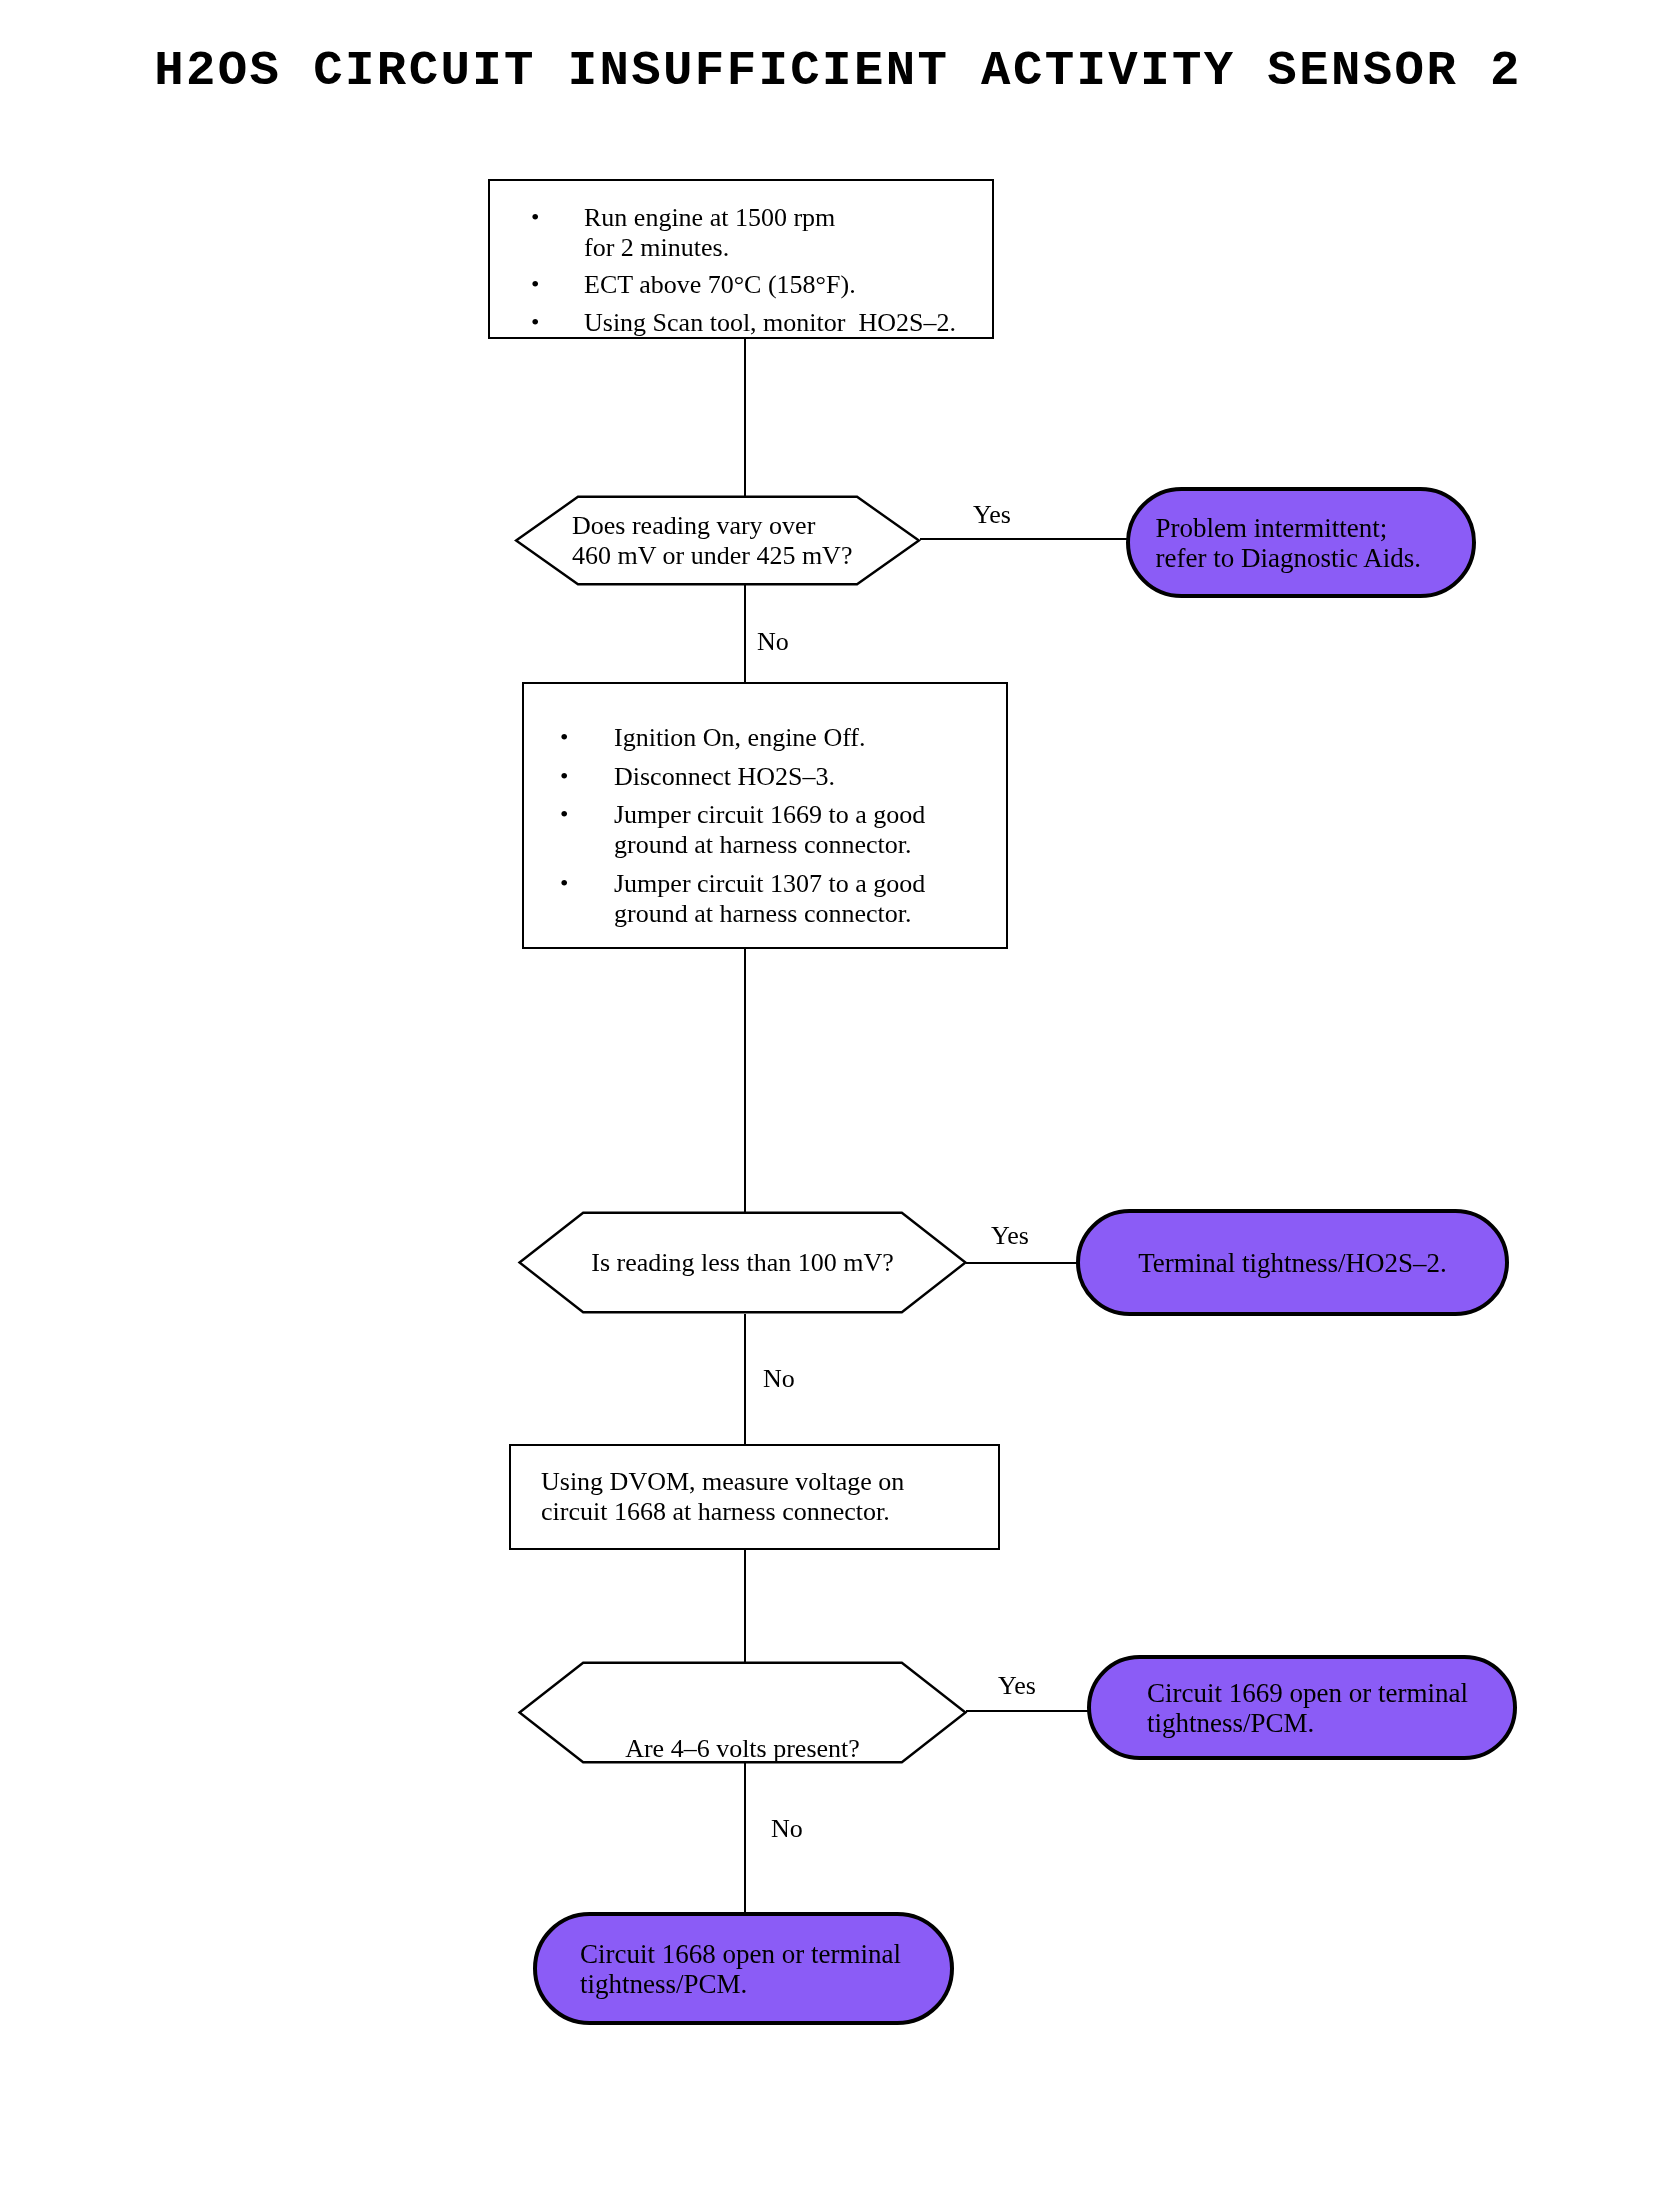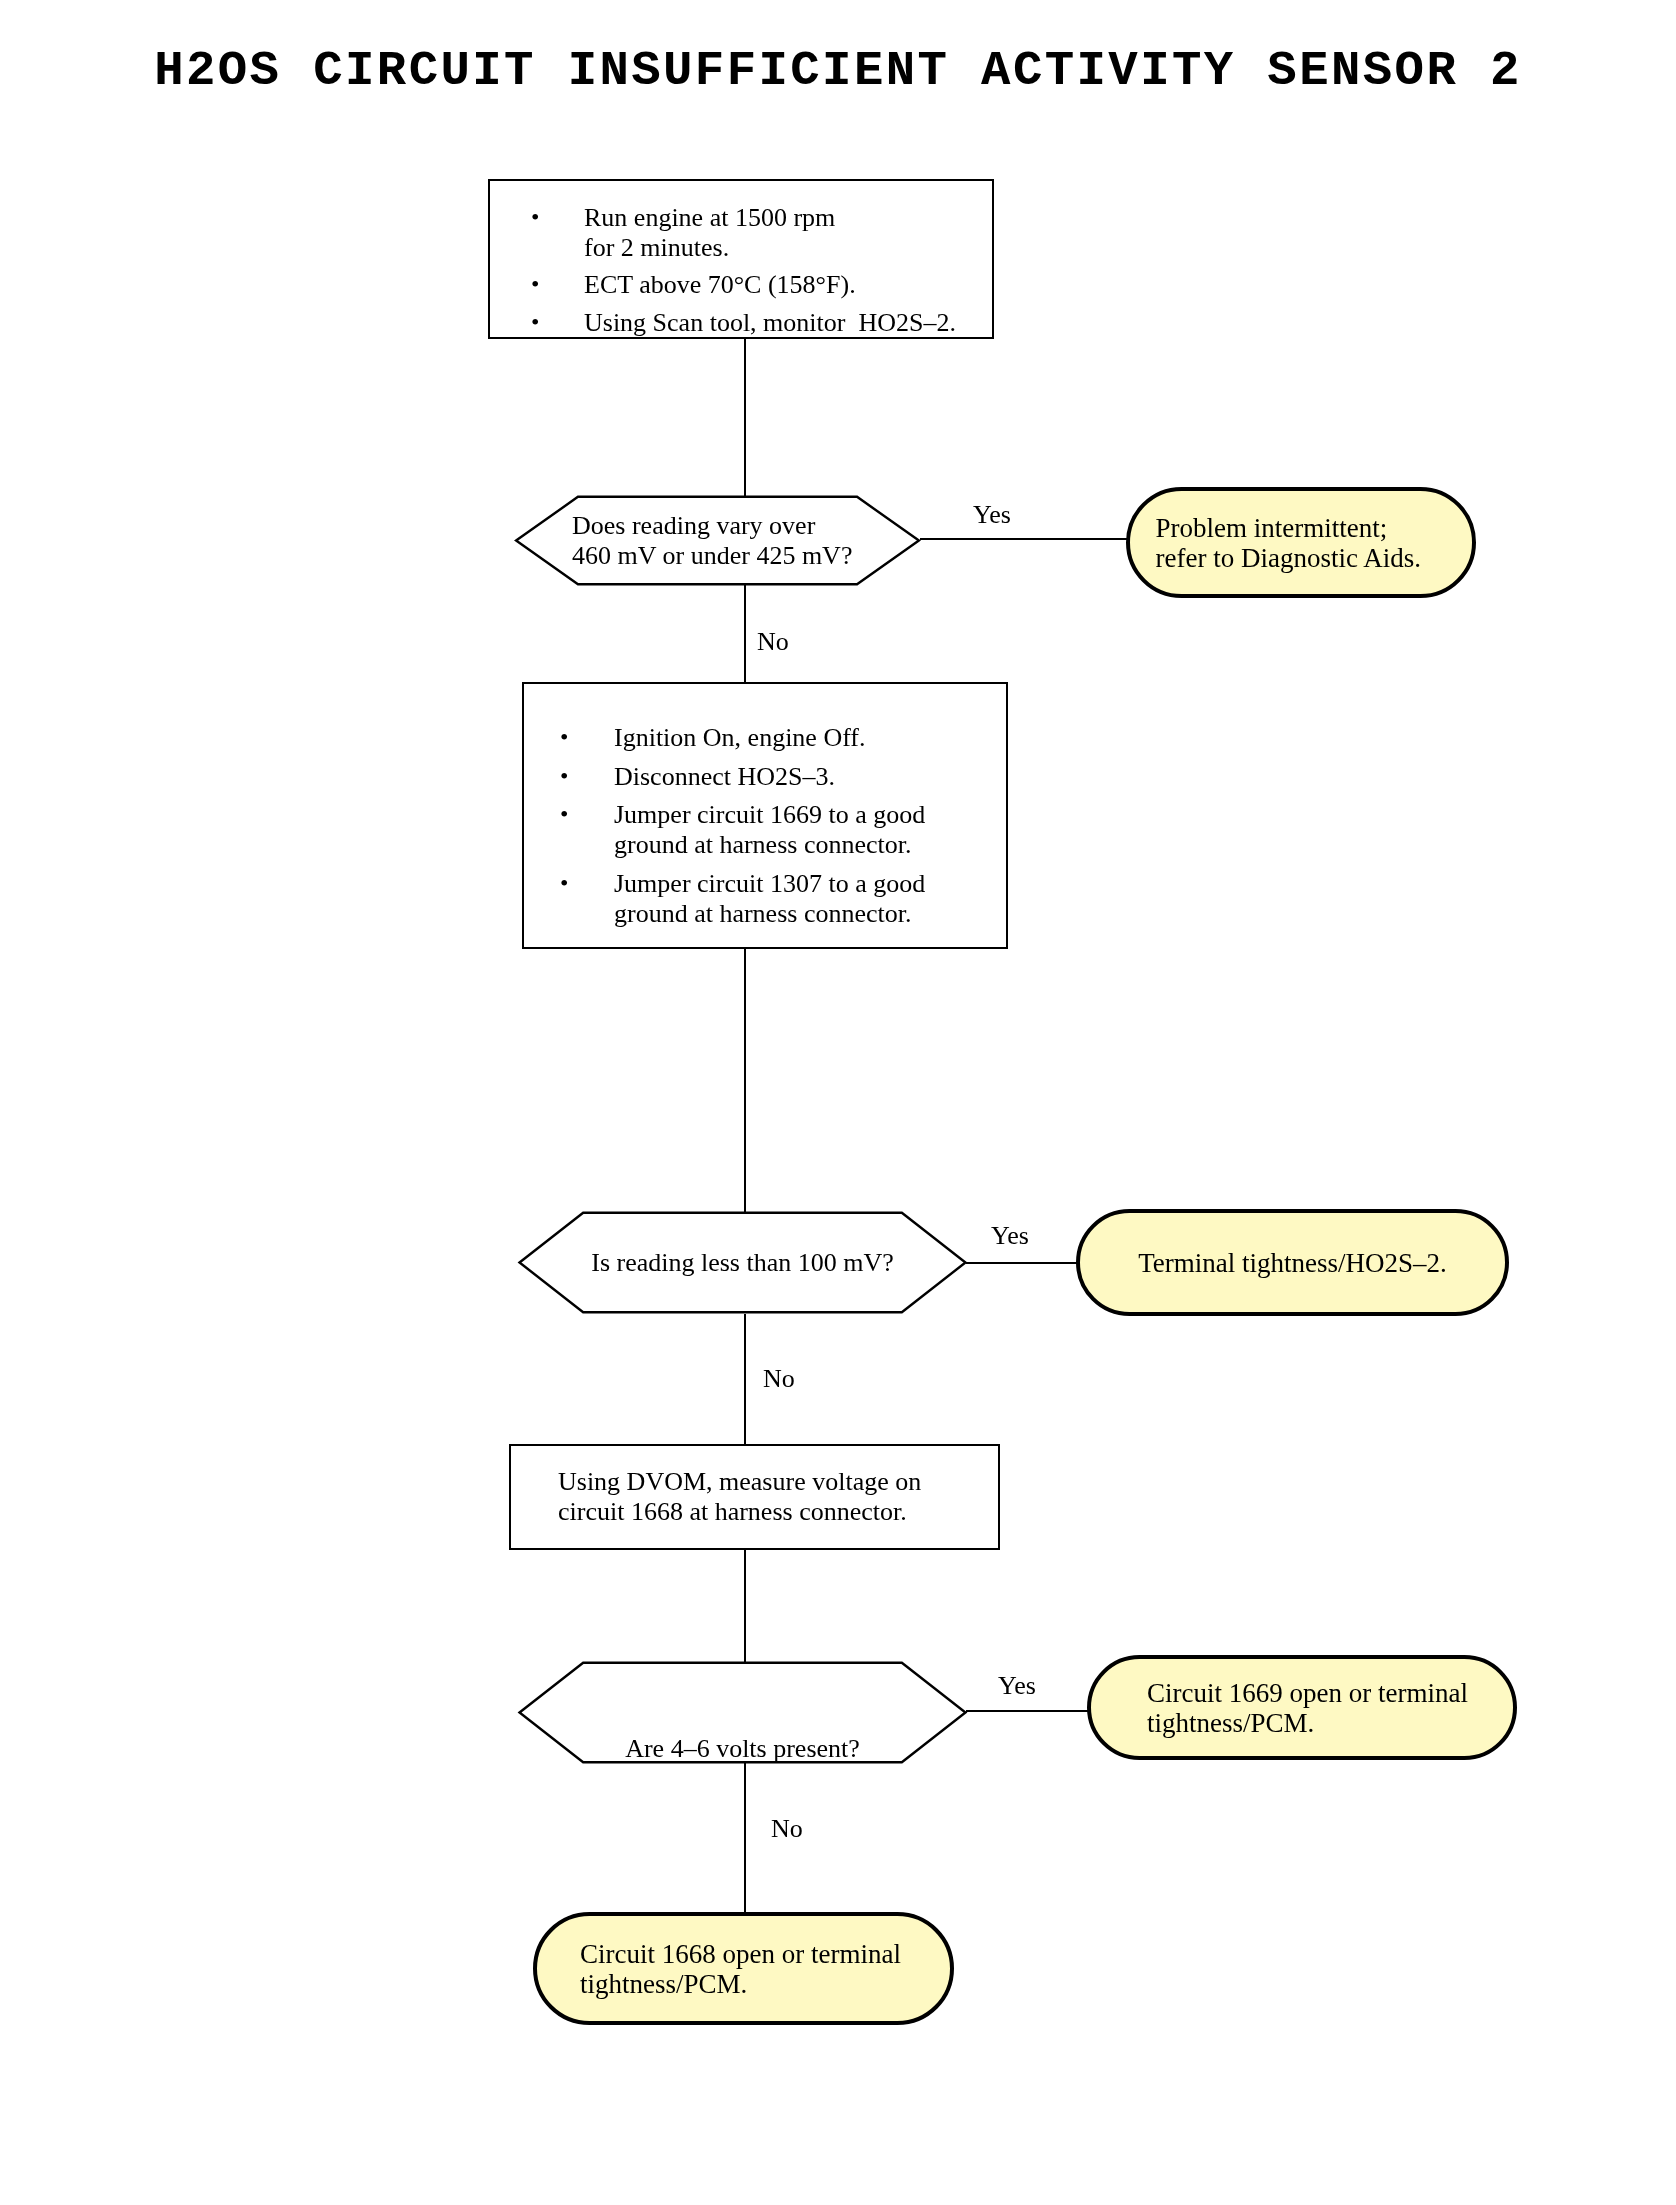--- a/index.html
+++ b/index.html
@@ -41,33 +41,33 @@
   .bullet-text, .plain-text, .hex-text, .oval-text {
     font-size: 26px;
     line-height: 30px;
     white-space: pre-wrap;
   }
   #box1 .bullets { padding: 22px 0 0 41px; gap: 7.3px; }
   #box1 .bullet-marker { width: 53px; }
   #box2 .bullets { padding: 39px 0 0 36px; gap: 8.5px; }
   #box2 .bullet-marker { width: 54px; }
   #box3 { display: flex; align-items: center; }
-  #box3 .plain-text { padding-left: 47px; }
+  #box3 .plain-text { padding-left: 30px; }
   .hex-svg { position: absolute; }
   .hex-textwrap {
     position: absolute;
     display: flex;
     align-items: center;
   }
   .oval {
     position: absolute;
     box-sizing: border-box;
     border: 4.9px solid #000;
     border-radius: 607px;
-    background: #fef9c3;
+    background: #8b5cf6;
     display: flex;
     align-items: center;
   }
   .oval .oval-text { font-size: 27px; line-height: 30px; }
   .line { position: absolute; background: #000; }
   .shape-label {
     position: absolute;
     font-size: 26px;
     line-height: 28px;
   }

